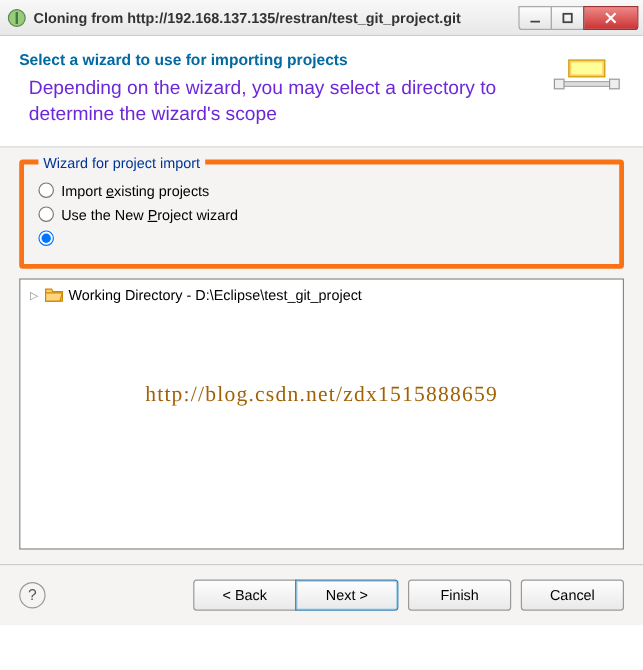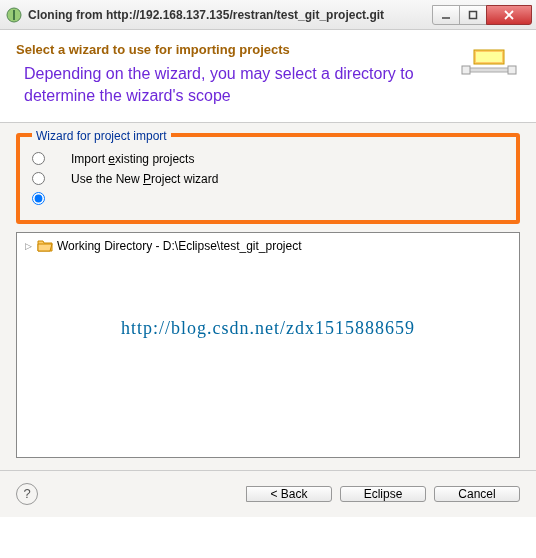--- a/index.html
+++ b/index.html
@@ -43,21 +43,21 @@
 .winbtn:first-child { border-radius: 0 0 0 3px; }
 .winbtn.close { border-radius: 0 0 3px 0; }
 
 .header-panel {
   background: #fff;
   padding: 12px 16px 14px 16px;
   border-bottom: 1px solid #ccc;
   display: flex;
 }
 .header-text { flex: 1; }
-.header-title { font-weight: bold; font-size: 13px; margin-bottom: 6px; color: #a16207; }
+.header-title { font-weight: bold; font-size: 13px; margin-bottom: 6px; color: #0369a1; }
 .header-desc { color: #6d28d9; font-size: 16px; line-height: 1.4; padding-left: 8px; padding-right: 10px; }
 .header-icon {
   width: 64px; height: 48px;
   display: flex; align-items: center; justify-content: center;
 }
 
 .content { padding: 10px 16px 12px 16px; background: #f5f4f2; }
 
 .groupbox {
   border: 4px solid #f97316;
@@ -72,21 +72,21 @@
   background: #f5f4f2;
   padding: 0 4px;
   color: #003399;
   font-size: 12px;
   display: inline-block;
 }
 .group-inner { margin-top: -12px; }
 .radio-row {
   display: flex; align-items: center;
   padding: 3px 0;
-  font-size: 12px; color: #000; gap: 20px;
+  font-size: 12px; color: #000;
 }
 .radio-row input { margin-right: 6px; }
 .radio-row .u { text-decoration: underline; }
 
 .treebox {
   border: 1px solid #888;
   background: #fff;
   height: 226px;
   padding: 4px;
   overflow: auto;
@@ -98,42 +98,42 @@
 }
 .tree-toggle {
   width: 10px; color: #888; font-size: 9px; margin-right: 2px;
 }
 .folder-icon { margin-right: 4px; display: inline-flex; }
 
 .watermark {
   position: absolute;
   top: 318px; left: 0; right: 0;
   text-align: center;
-  color: #0369a1; font-size: 18px;
+  color: #a16207; font-size: 18px;
   font-family: "Times New Roman", serif;
   pointer-events: none;
   letter-spacing: 1px;
 }
 
 .button-bar {
   border-top: 1px solid #ccc;
   padding: 12px 16px;
   display: flex;
   align-items: center;
   background: #f5f4f2;
 }
 .help-icon {
   width: 22px; height: 22px;
   border: 1px solid #999; border-radius: 50%;
   display: flex; align-items: center; justify-content: center;
   color: #555; font-size: 13px;
 }
 .spacer { flex: 1; }
 .btn {
-  min-width: 86px; height: 16px;
+  min-width: 86px; height: 26px;
   background: linear-gradient(to bottom, #fefefe, #e9e9e9);
   border: 1px solid #999;
   border-radius: 3px;
   font-size: 12px;
   margin-left: 8px;
   padding: 0 10px;
   cursor: pointer;
 }
 .btn.default {
   border: 1px solid #3c7fb1;
@@ -222,16 +222,17 @@
   </div>
 </div>
 
 <div class="watermark">http://blog.csdn.net/zdx1515888659</div>
 
 <div class="button-bar">
   <div class="help-icon">?</div>
   <div class="spacer"></div>
   <div class="pair">
     <button class="btn">&lt; Back</button>
-  </div>
-  <button class="btn">Eclipse</button>
+    <button class="btn default">Next &gt;</button>
+  </div>
+  <button class="btn">Finish</button>
   <button class="btn">Cancel</button>
 </div>
 
 </body></html>

